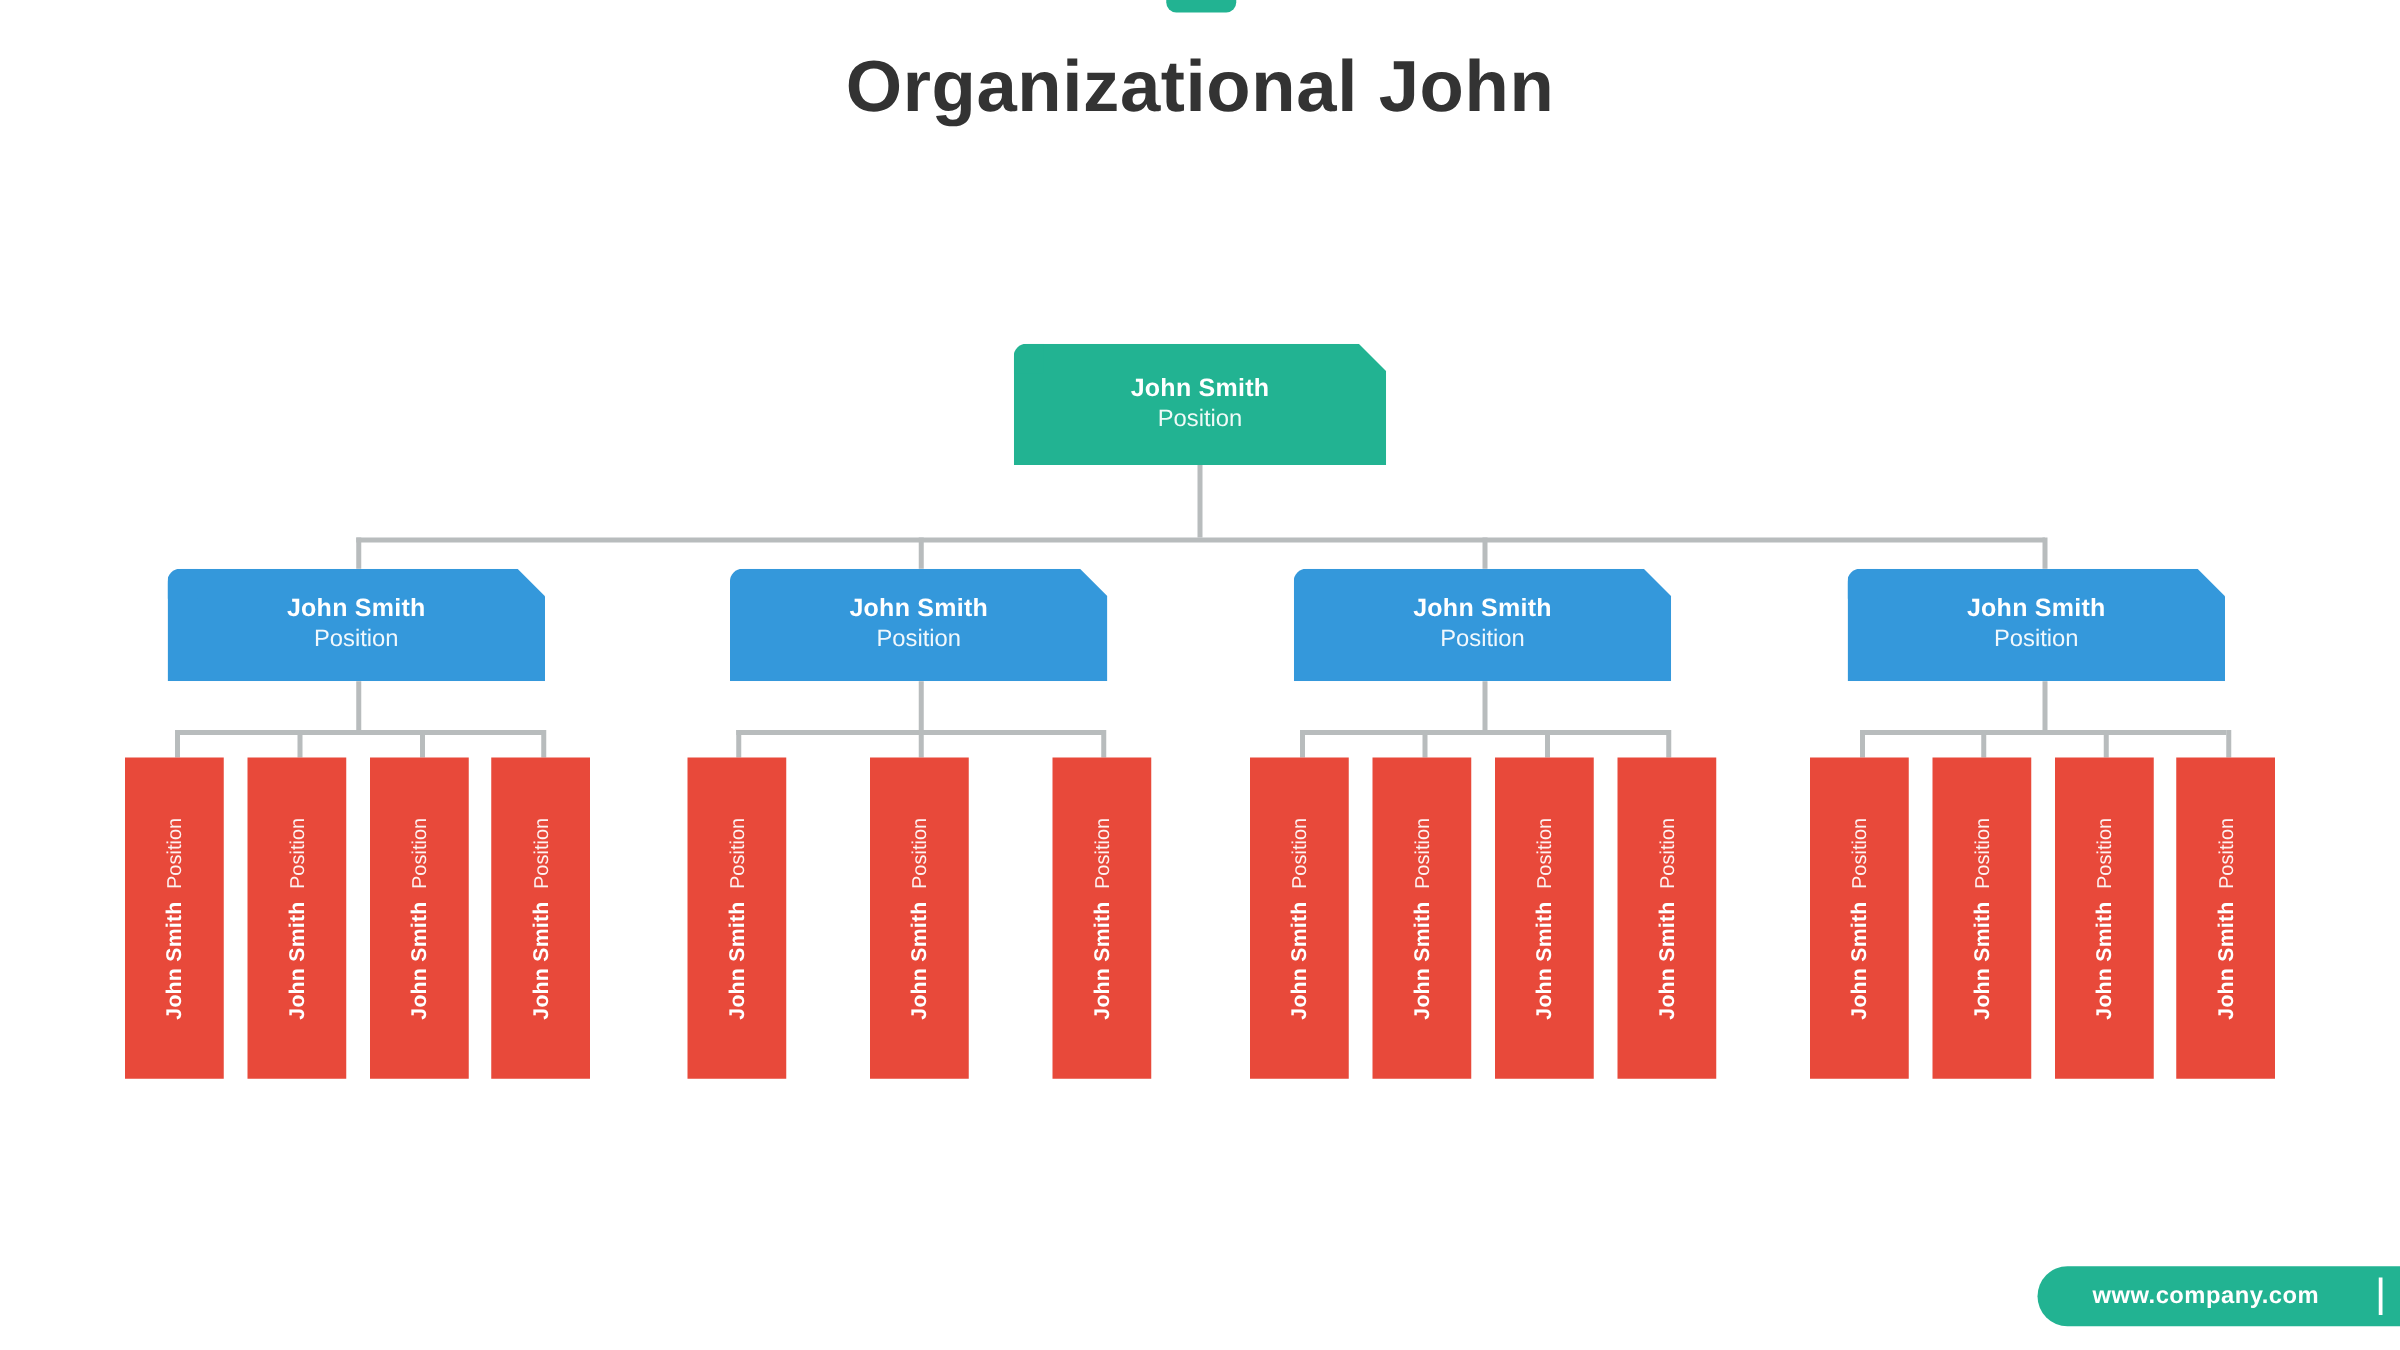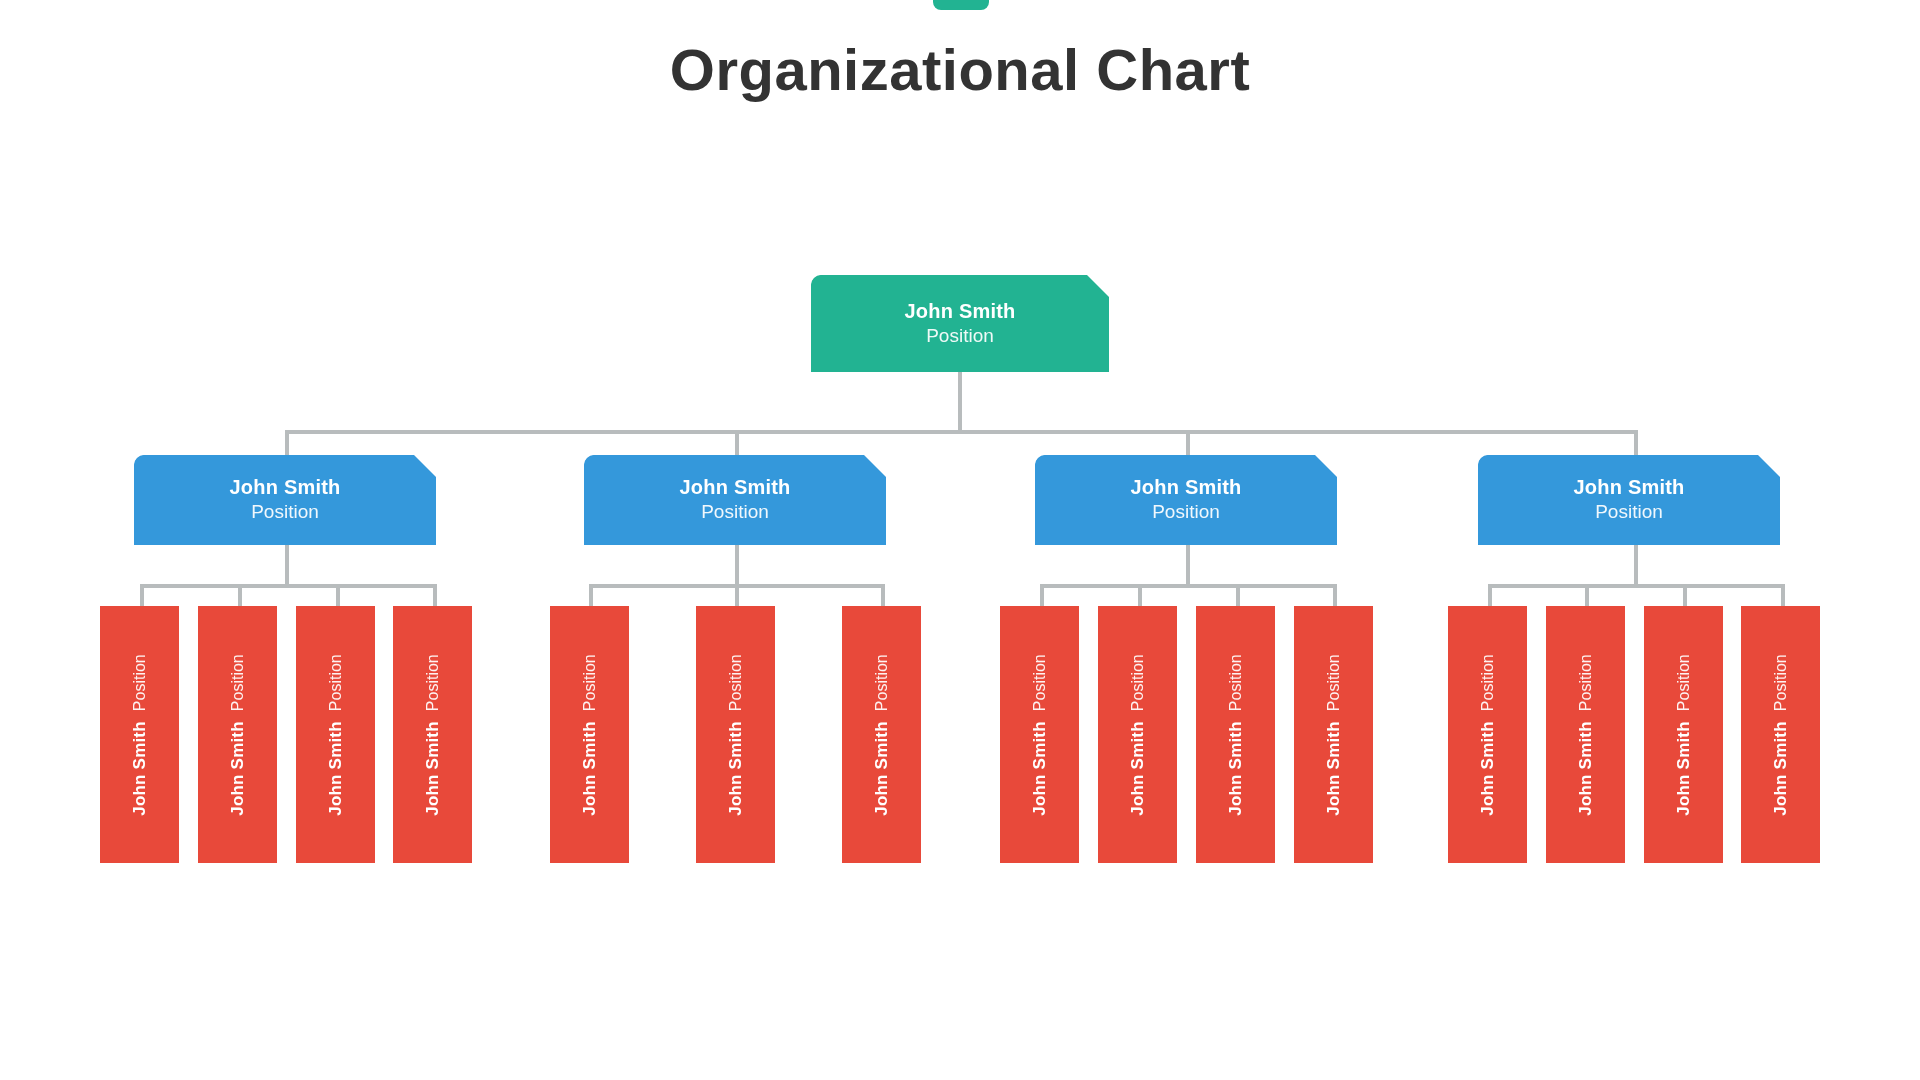--- a/index.html
+++ b/index.html
@@ -162,21 +162,21 @@
     background: #ffffff;
   }
 </style>
 </head>
 <body>
 
 <div id="stage">
 
   <div class="accent-tab"></div>
 
-  <div class="page-title">Organizational Chart</div>
+  <div class="page-title">Organizational John</div>
 
   <div id="connectors">
       <div class="line-v" style="left: 958px; top: 372px; height: 58px;"></div>
       <div class="line-h" style="left: 285px; top: 430px; width: 1351px;"></div>
       <div class="line-v" style="left: 285px; top: 430px; height: 25px;"></div>
       <div class="line-v" style="left: 285px; top: 545px; height: 39px;"></div>
       <div class="line-h" style="left: 140px; top: 584px; width: 294px;"></div>
       <div class="line-v" style="left: 140px; top: 584px; height: 22px;"></div>
       <div class="line-v" style="left: 238px; top: 584px; height: 22px;"></div>
       <div class="line-v" style="left: 336px; top: 584px; height: 22px;"></div>
@@ -314,14 +314,18 @@
         </div>
       </div>
       <div class="leaf" style="left: 1741px; top: 606px; width: 79px; height: 257px; background: rgb(232, 73, 58);">
         <div class="leaf-text">
           <span class="leaf-name">John Smith</span>
           <span class="leaf-pos">Position</span>
         </div>
       </div>
     </div>
 
+  <div class="site-badge">
+    <span class="site-badge-text">www.company.com</span>
+    <span class="site-badge-rule"></span>
+  </div>
 
 </div>
 
 </body></html>

